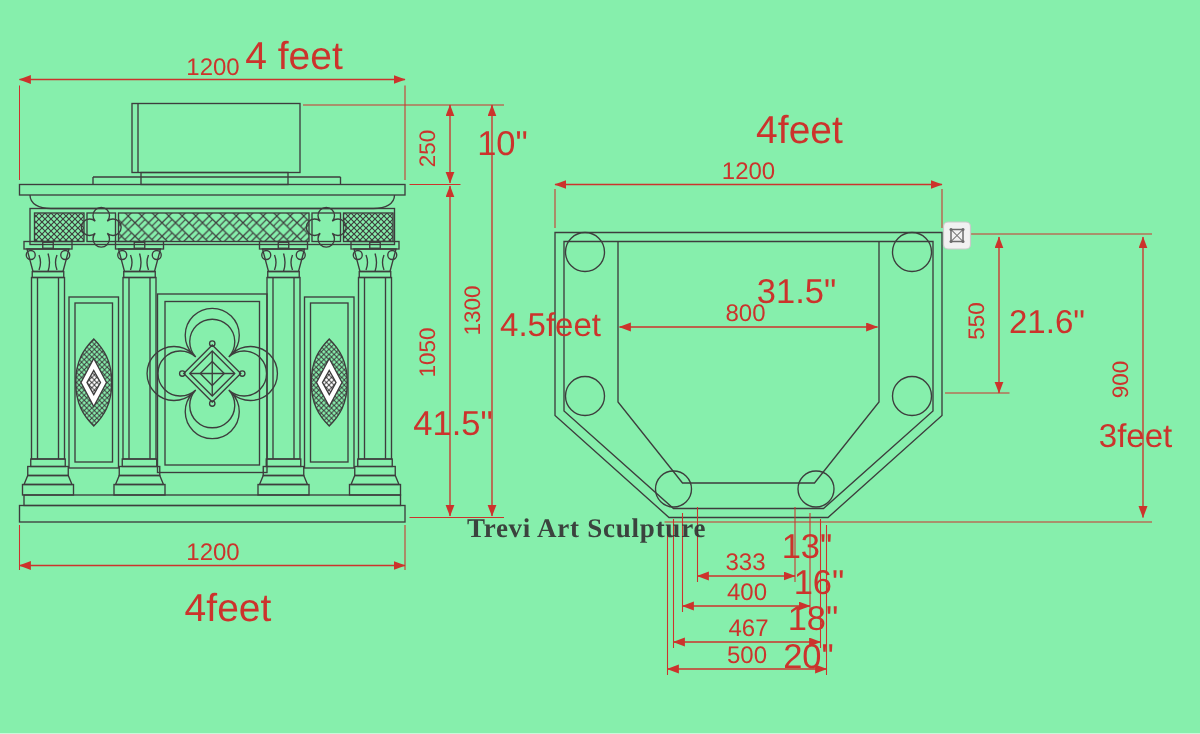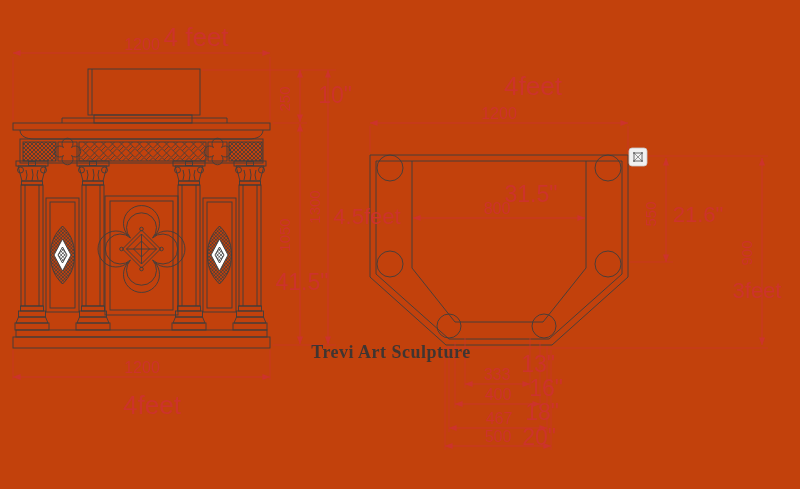--- a/index.html
+++ b/index.html
@@ -1,16 +1,16 @@
 <!DOCTYPE html>
 <html><head>
 <meta charset="utf-8">
 <style>
   html,body{margin:0;padding:0;background:#ffffff;}
-  .page{position:relative;width:800px;height:489px;background:#c2410c;overflow:hidden;
+  .page{position:relative;width:800px;height:489px;background:#86efac;overflow:hidden;
         font-family:"Liberation Sans",sans-serif;}
   svg{position:absolute;left:0;top:0;}
   text{font-family:"Liberation Sans",sans-serif;}
   .wm{font-family:"Liberation Serif",serif;font-weight:bold;letter-spacing:.5px;}
 </style>
 </head>
 <body>
 
 <div class="page">
 <svg width="800" height="489" viewBox="0 0 800 489">

